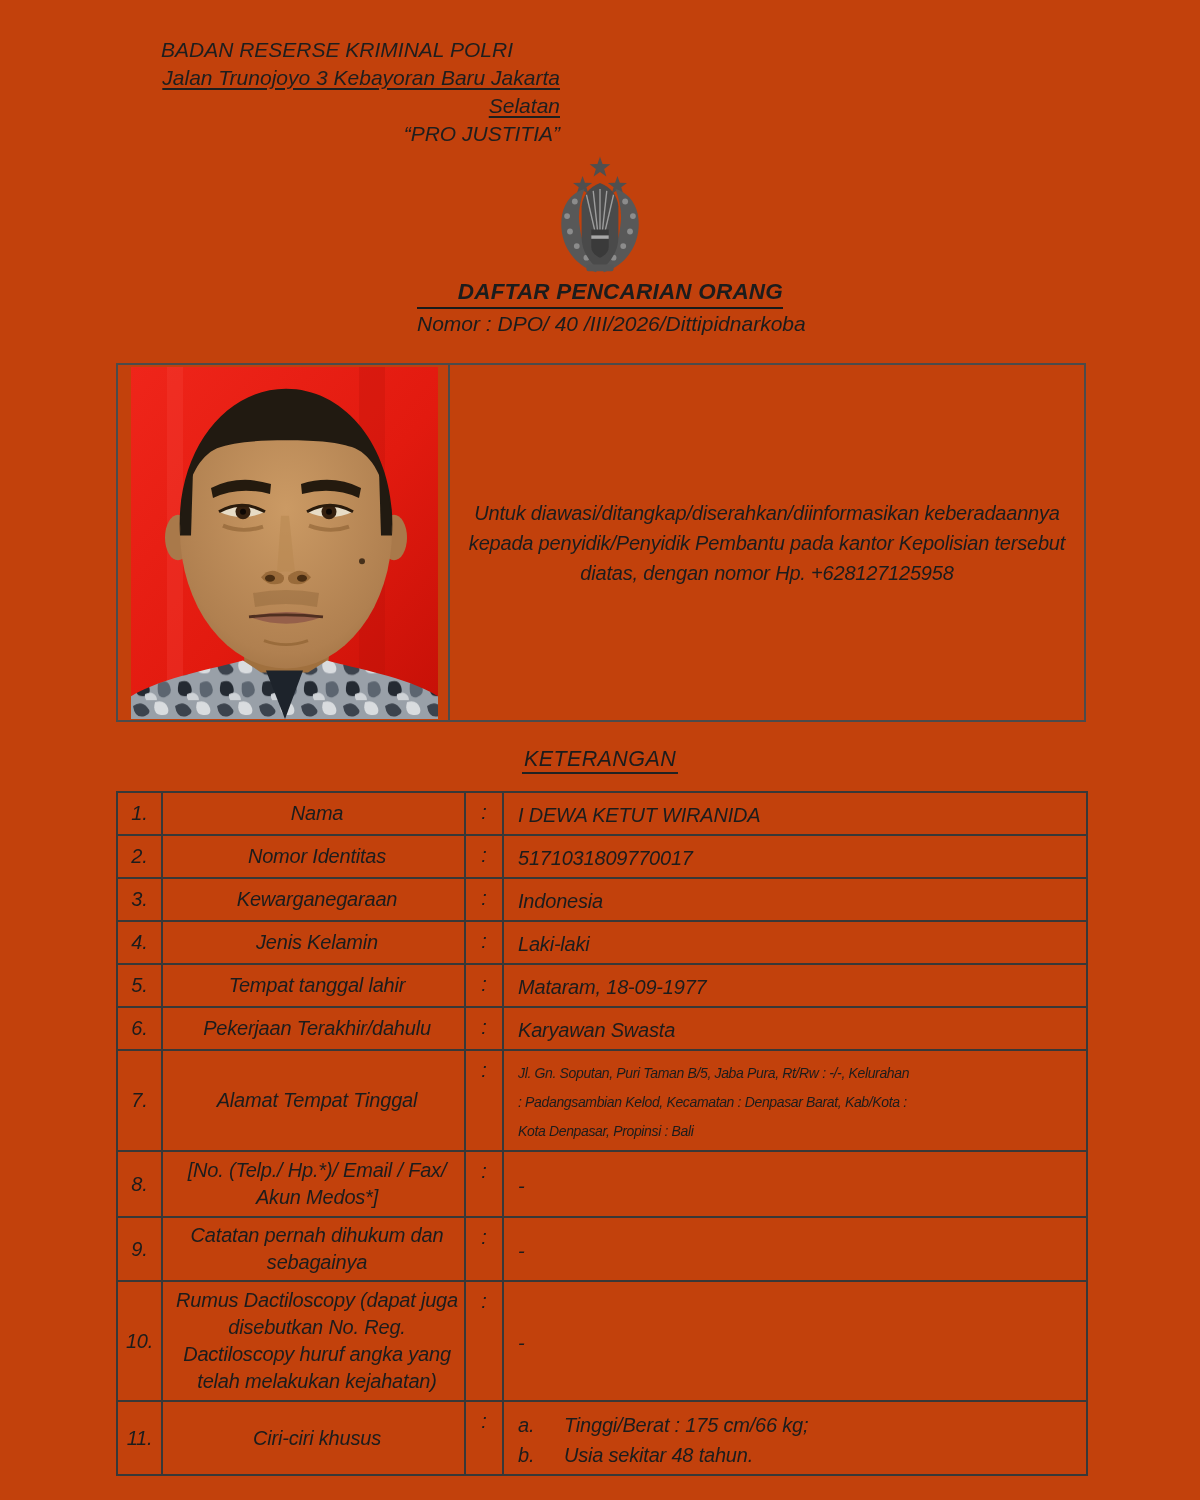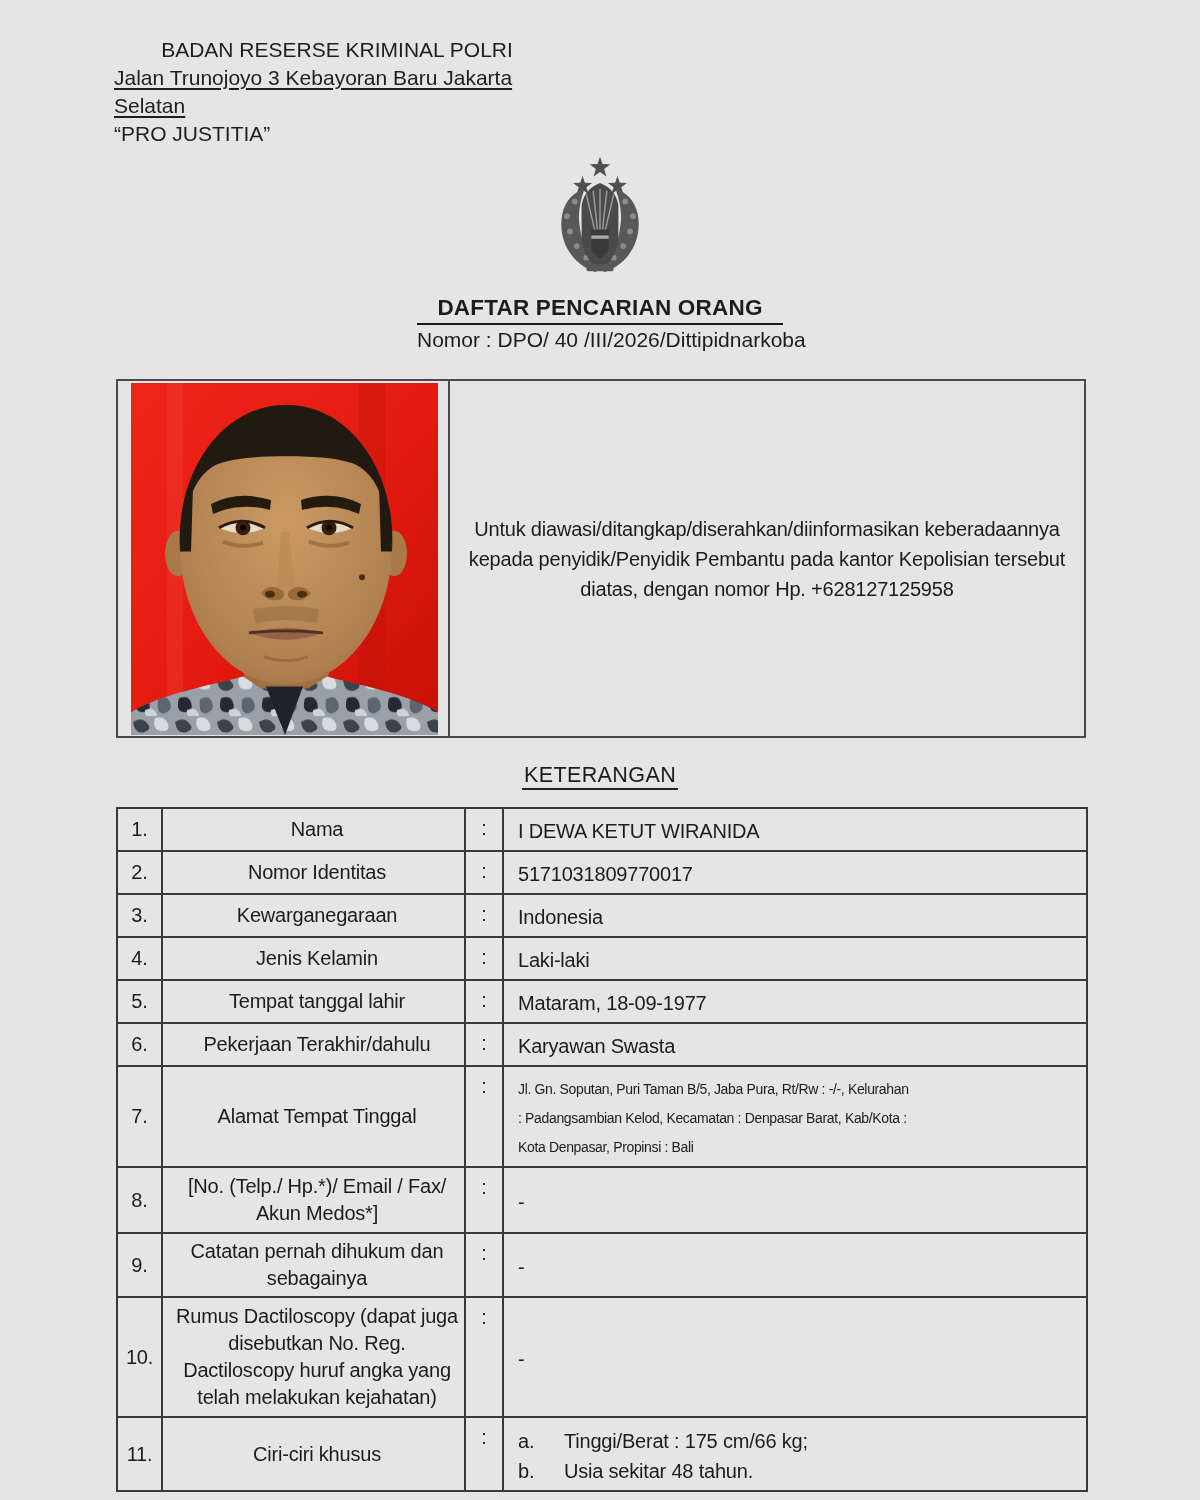--- a/index.html
+++ b/index.html
@@ -1,30 +1,30 @@
 <!DOCTYPE html>
 <html><head>
 <meta charset="utf-8">
 <style>
   html,body{margin:0;padding:0;background:#ffffff;}
   body{font-family:"Liberation Sans","DejaVu Sans",sans-serif;color:#1c1c1c;}
-  .page{position:relative;width:1200px;height:1500px;background:#e5e5e5;overflow:hidden;}
+  .page{position:relative;width:1200px;height:1500px;background:#c2410c;overflow:hidden;font-style:italic;}
 
   
   .letterhead{padding-top:36px;margin-left:114px;width:446px;font-size:21px;line-height:28px;color:#1e1e1e;}
   .lh-center{text-align:center;}
   .lh-underline{text-decoration:underline;text-underline-offset:3px;}
-  .lh-left{text-align:left;}
+  .lh-left{text-align:right;}
 
   
   .emblem-wrap{text-align:center;margin-top:8px;height:124px;}
   .emblem-wrap svg{display:inline-block;}
 
   
-  .title-block{width:366px;margin:16px auto;text-align:center;}
+  .title-block{width:366px;margin:0 auto;text-align:right;}
   .doc-title{font-size:22.5px;font-weight:bold;letter-spacing:.2px;line-height:24px;
              border-bottom:2px solid #1a1a1a;padding-bottom:3px;}
   .doc-number{font-size:21px;line-height:24px;margin-top:3px;white-space:nowrap;}
 
   
   .photo-band{margin:27px 0 0 116px;width:970px;height:359px;border:2px solid #4b4b4b;
               display:flex;box-sizing:border-box;}
   .photo-cell{width:332px;box-sizing:border-box;border-right:2px solid #4b4b4b;
               padding:2px 12px 1px 13px;}
   .photo-cell svg{display:block;width:307px;height:352px;}

